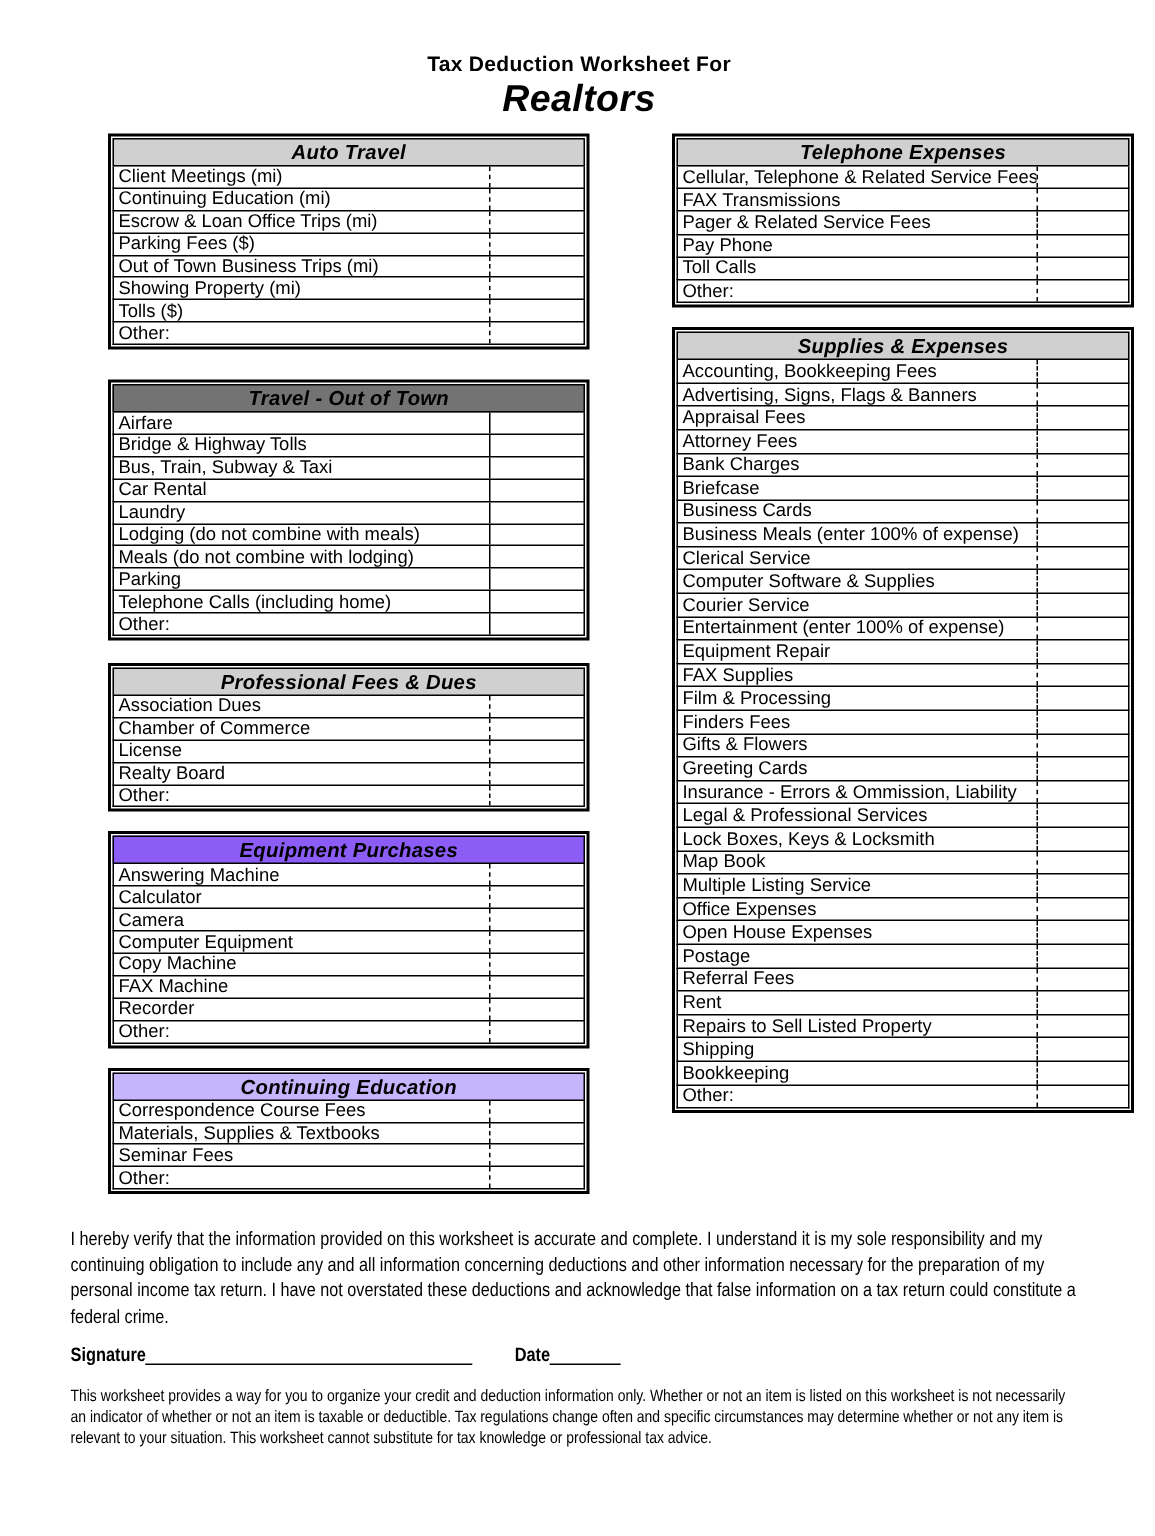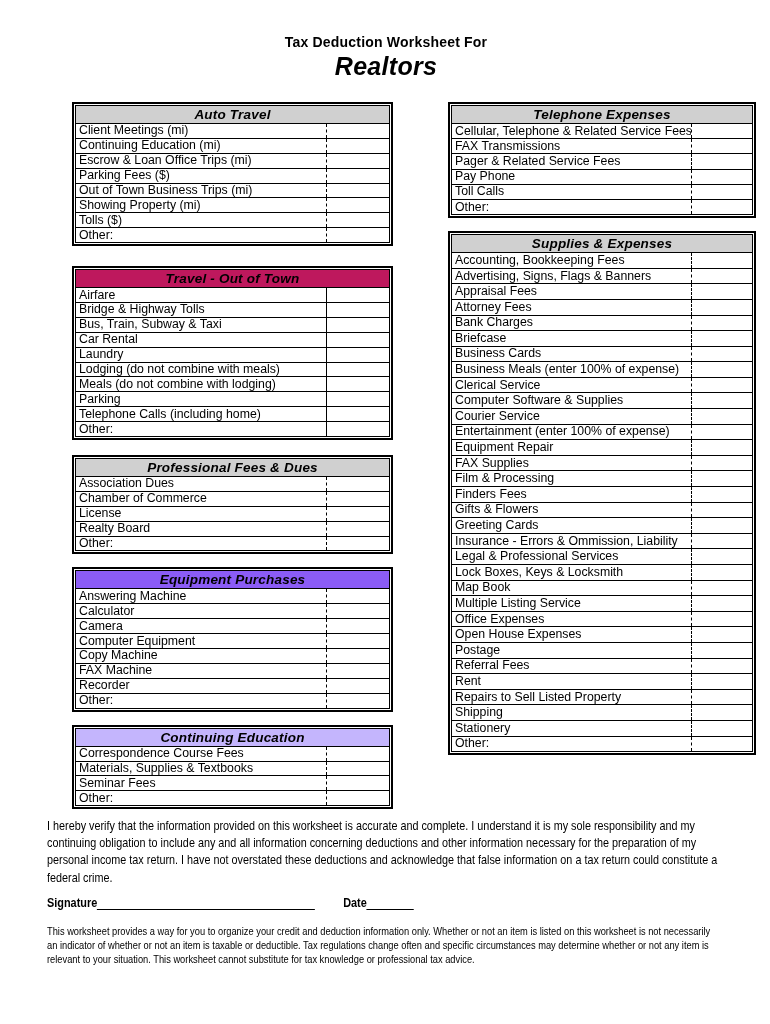--- a/index.html
+++ b/index.html
@@ -5,21 +5,21 @@
   html,body{margin:0;padding:0;background:#fff;}
   .page{
     position:relative;width:770px;height:1024px;background:#ffffff;
     font-family:"Liberation Sans",sans-serif;color:#000;overflow:hidden;
   }
   
   .title-block{position:absolute;left:44px;top:34px;width:684px;text-align:center;}
   .title-line1{font-size:14px;font-weight:bold;letter-spacing:.2px;}
   .title-line2{font-size:25px;font-weight:bold;font-style:italic;margin-top:2px;letter-spacing:.3px;}
   
-  .col{position:absolute;top:102px;padding-left:28px;}
+  .col{position:absolute;top:89px;padding-left:28px;}
   #col-left{left:44px;width:321px;--rh:14.9px;}
   #col-right{left:420px;width:308px;border-radius:29px;}
   #col-right .section:nth-child(1){--rh:15.2px;margin-bottom:13px;}
   #col-right .section:nth-child(2){--rh:15.6px;}
   #col-left .section:nth-child(1){margin-bottom:20px;}
   #col-left .section:nth-child(2){margin-bottom:15px;}
   #col-left .section:nth-child(3){margin-bottom:13px;}
   #col-left .section:nth-child(4){margin-bottom:13px;}
   
   .section{border:2px solid #000;padding:1px;background:#fff;box-sizing:border-box;}
@@ -92,21 +92,21 @@
         <div class="row">
           <div class="lbl">Tolls ($)</div>
           <div class="val dashed"></div>
         </div>
         <div class="row">
           <div class="lbl">Other:</div>
           <div class="val dashed"></div>
         </div>
       </div>
       <div class="section">
-        <div class="sec-header" style="background: #be185d; text-align: center;">Travel - Out of Town</div>
+        <div class="sec-header" style="background: #737373; text-align: center;">Travel - Out of Town</div>
         <div class="row">
           <div class="lbl">Airfare</div>
           <div class="val solid"></div>
         </div>
         <div class="row">
           <div class="lbl">Bridge &amp; Highway Tolls</div>
           <div class="val solid"></div>
         </div>
         <div class="row">
           <div class="lbl">Bus, Train, Subway &amp; Taxi</div>
@@ -363,21 +363,21 @@
         </div>
         <div class="row">
           <div class="lbl">Repairs to Sell Listed Property</div>
           <div class="val dashed"></div>
         </div>
         <div class="row">
           <div class="lbl">Shipping</div>
           <div class="val dashed"></div>
         </div>
         <div class="row">
-          <div class="lbl">Stationery</div>
+          <div class="lbl">Bookkeeping</div>
           <div class="val dashed"></div>
         </div>
         <div class="row">
           <div class="lbl">Other:</div>
           <div class="val dashed"></div>
         </div>
       </div>
     </div>
 
   <div class="declaration condensed">I hereby verify that the information provided on this worksheet is accurate and complete. I understand it is my sole responsibility and my continuing obligation to include any and all information concerning deductions and other information necessary for the preparation of my personal income tax return. I have not overstated these deductions and acknowledge that false information on a tax return could constitute a federal crime.</div>

